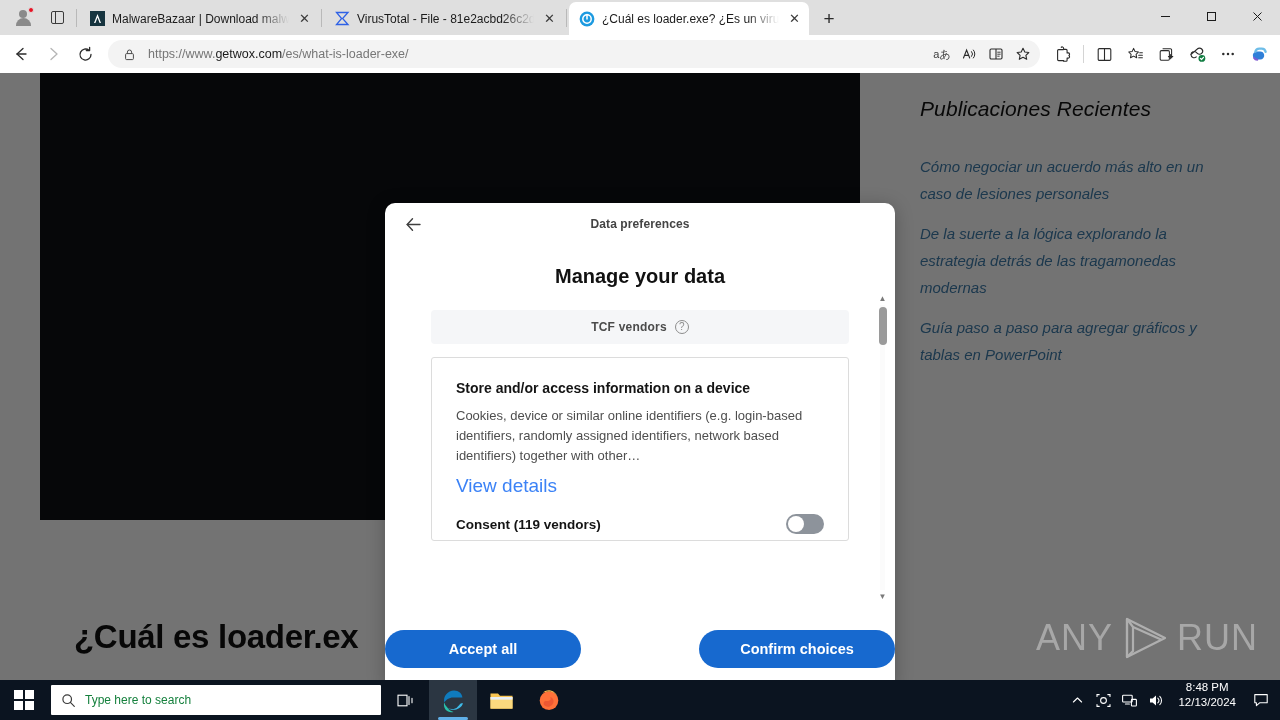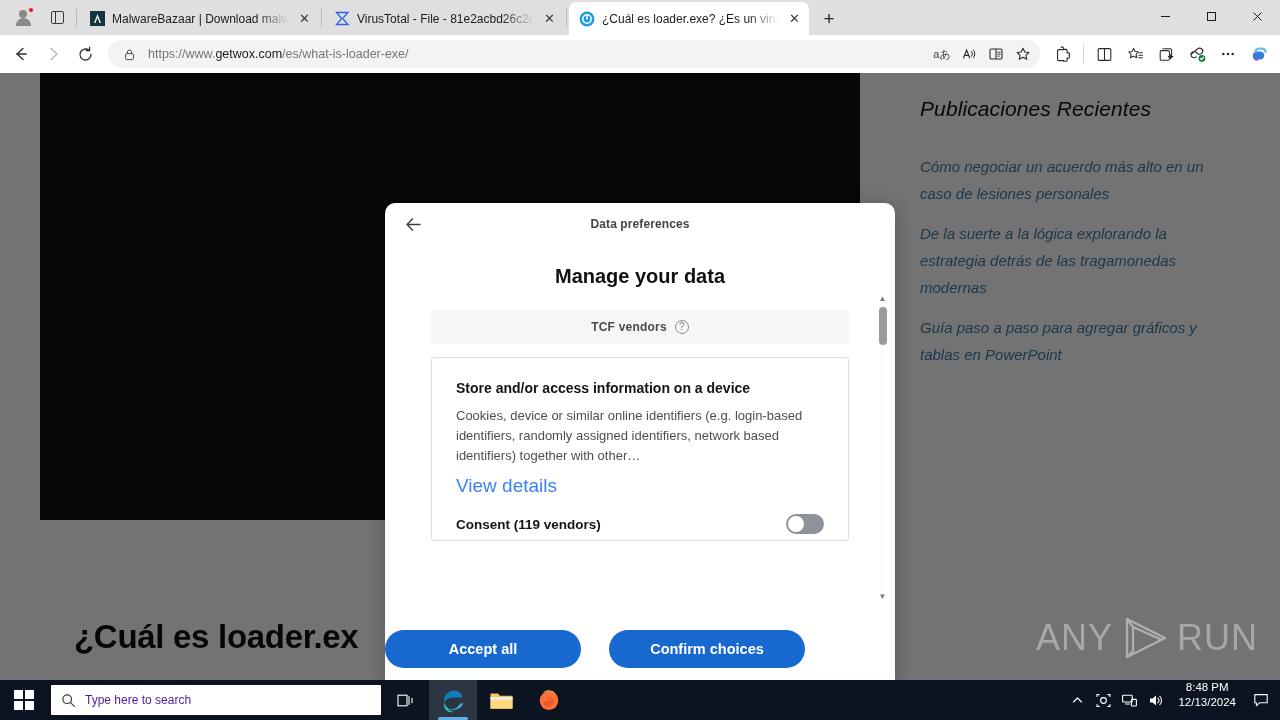--- a/index.html
+++ b/index.html
@@ -190,22 +190,22 @@
     position: absolute; right: 7px; top: 48px; bottom: 8px; width: 11px;
   }
   .sb-arrow { width: 11px; height: 11px; display:flex; align-items:center; justify-content:center; color:#7a7a7a; font-size: 8px; }
   .sb-arrow.down { position:absolute; bottom: 0; }
   .sb-track { position:absolute; top: 12px; bottom: 12px; left: 3px; width: 5px; background: #fbfbfb; }
   .sb-thumb {
     position: absolute; top: 14px; left: 1.5px; width: 8px; height: 38px;
     background: #9a9a9a; border-radius: 4px;
   }
   .cmp-footer {
-    flex: none; height: 78px; display: flex; align-items: center; justify-content: flex-start;
-    gap: 28px; background: #fff;
+    flex: none; height: 78px; display: flex; align-items: center; justify-content: space-between;
+    gap: 7px; background: #fff;
   }
   .cmp-btn {
     height: 38px; min-width: 196px; border-radius: 19px; border: none;
     background: #1769cf; color: #ffffff; font-size: 14.5px; font-weight: 700;
     cursor: pointer; font-family: "Liberation Sans", sans-serif;
   }
 
   
   .taskbar {
     position: absolute; left: 0; right: 0; bottom: 0; height: 40px;
@@ -215,21 +215,21 @@
     width: 48px; height: 40px; display: flex; align-items: center; justify-content: center;
     cursor: pointer;
   }
   .win-logo { display: grid; grid-template-columns: 9px 9px; grid-template-rows: 9px 9px; gap: 2px; }
   .win-logo i { background: #ffffff; display: block; }
   .tb-search {
     width: 330px; height: 30px; background: #ffffff; border-radius: 1px;
     display: flex; align-items: center; gap: 9px; padding: 0 10px;
     margin-left: 3px; cursor: text;
   }
-  .tb-search-text { font-size: 12px; color: #4c1d95; }
+  .tb-search-text { font-size: 12px; color: #15803d; }
   .tv-btn, .tbapp {
     width: 48px; height: 40px; display: flex; align-items: center; justify-content: center;
     cursor: pointer; position: relative;
   }
   .tbapp.active { background: #2b3642; }
   .tbapp.active::after {
     content: ""; position: absolute; left: 9px; right: 9px; bottom: 0; height: 3px;
     background: #60b0e8; border-radius: 2px;
   }
   .tray { margin-left: auto; display: flex; align-items: flex-start; height: 40px; padding-right: 4px; }

